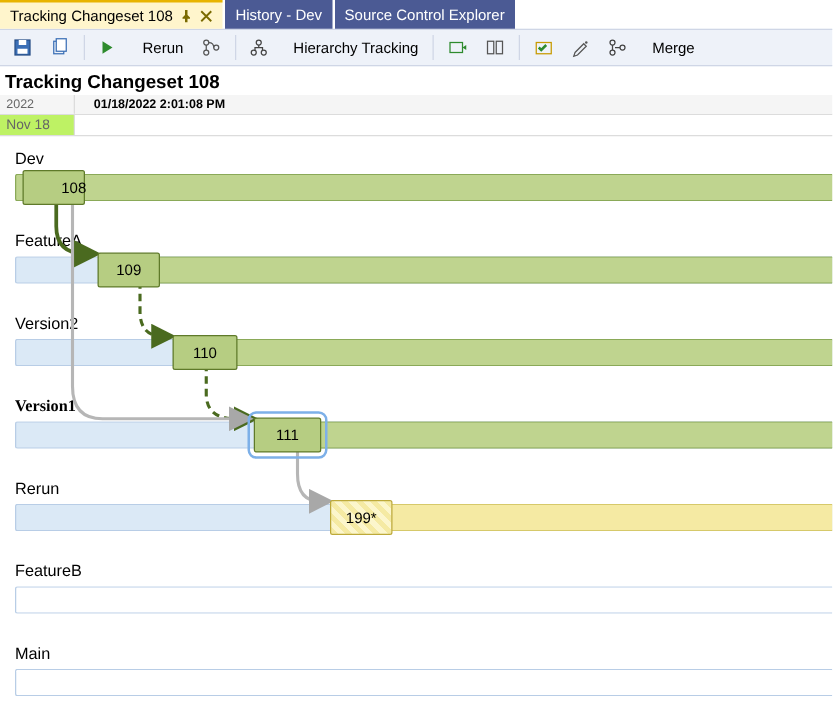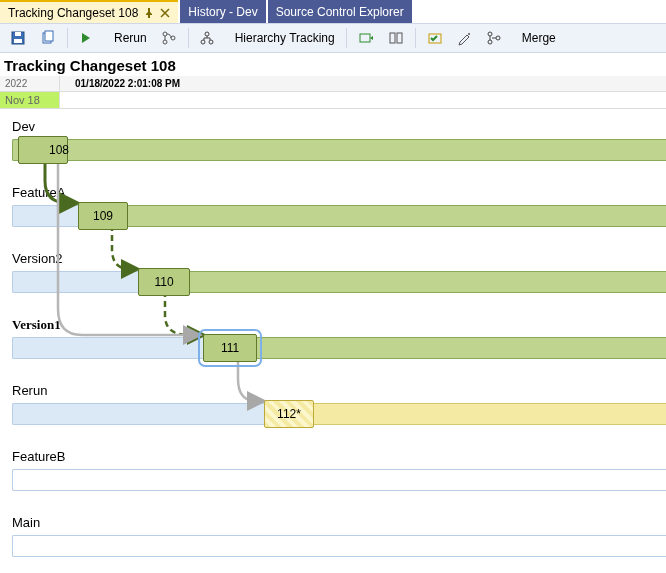--- a/index.html
+++ b/index.html
@@ -204,21 +204,21 @@
     <div class="node greenD ysel" style="left:203px;width:54px;">
         <span>111</span>
       </div>
   </div>
 
   <div class="row">
     <div class="row-label">Rerun</div>
     <div class="row-bar blue"></div>
     <div class="row-bar yellow" style="left:264px;"></div>
     <div class="node sel" style="left:264px;width:50px;outline:none;">
-        <span>112*</span>
+        <span>199*</span>
       </div>
   </div>
 
   <div class="row">
     <div class="row-label">FeatureB</div>
     <div class="row-bar empty"></div>
   </div>
 
   <div class="row">
     <div class="row-label">Main</div>

